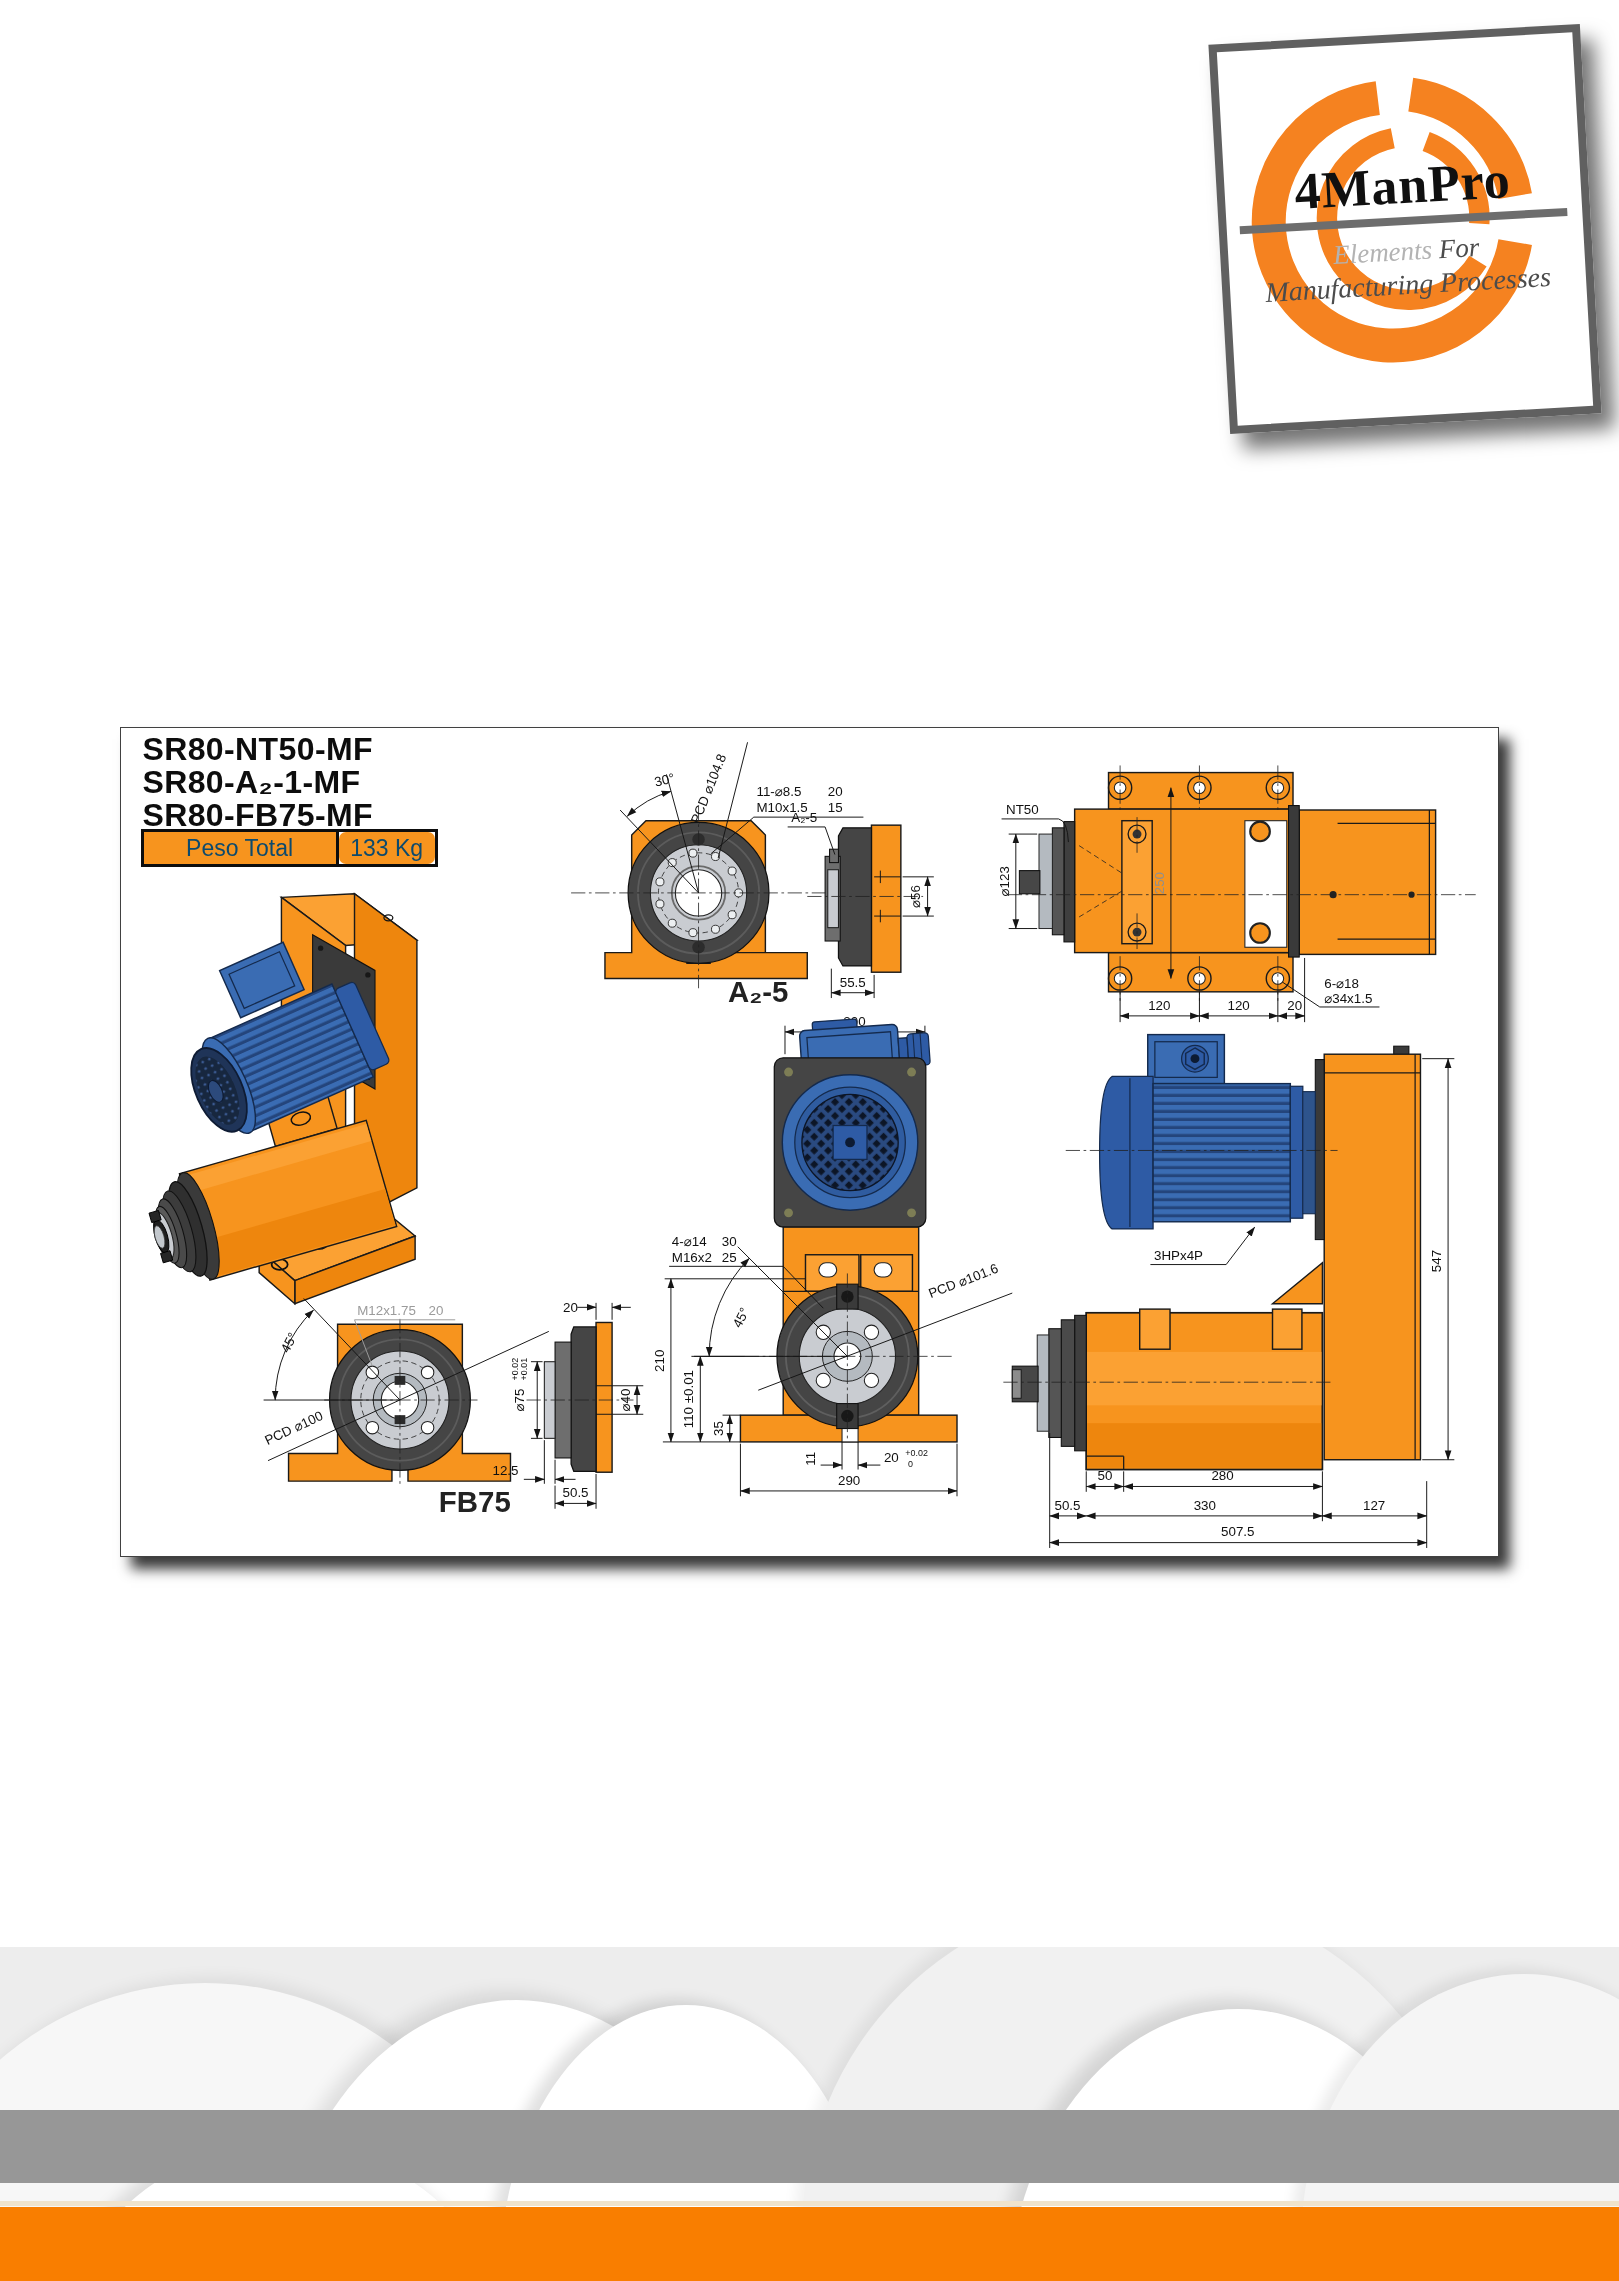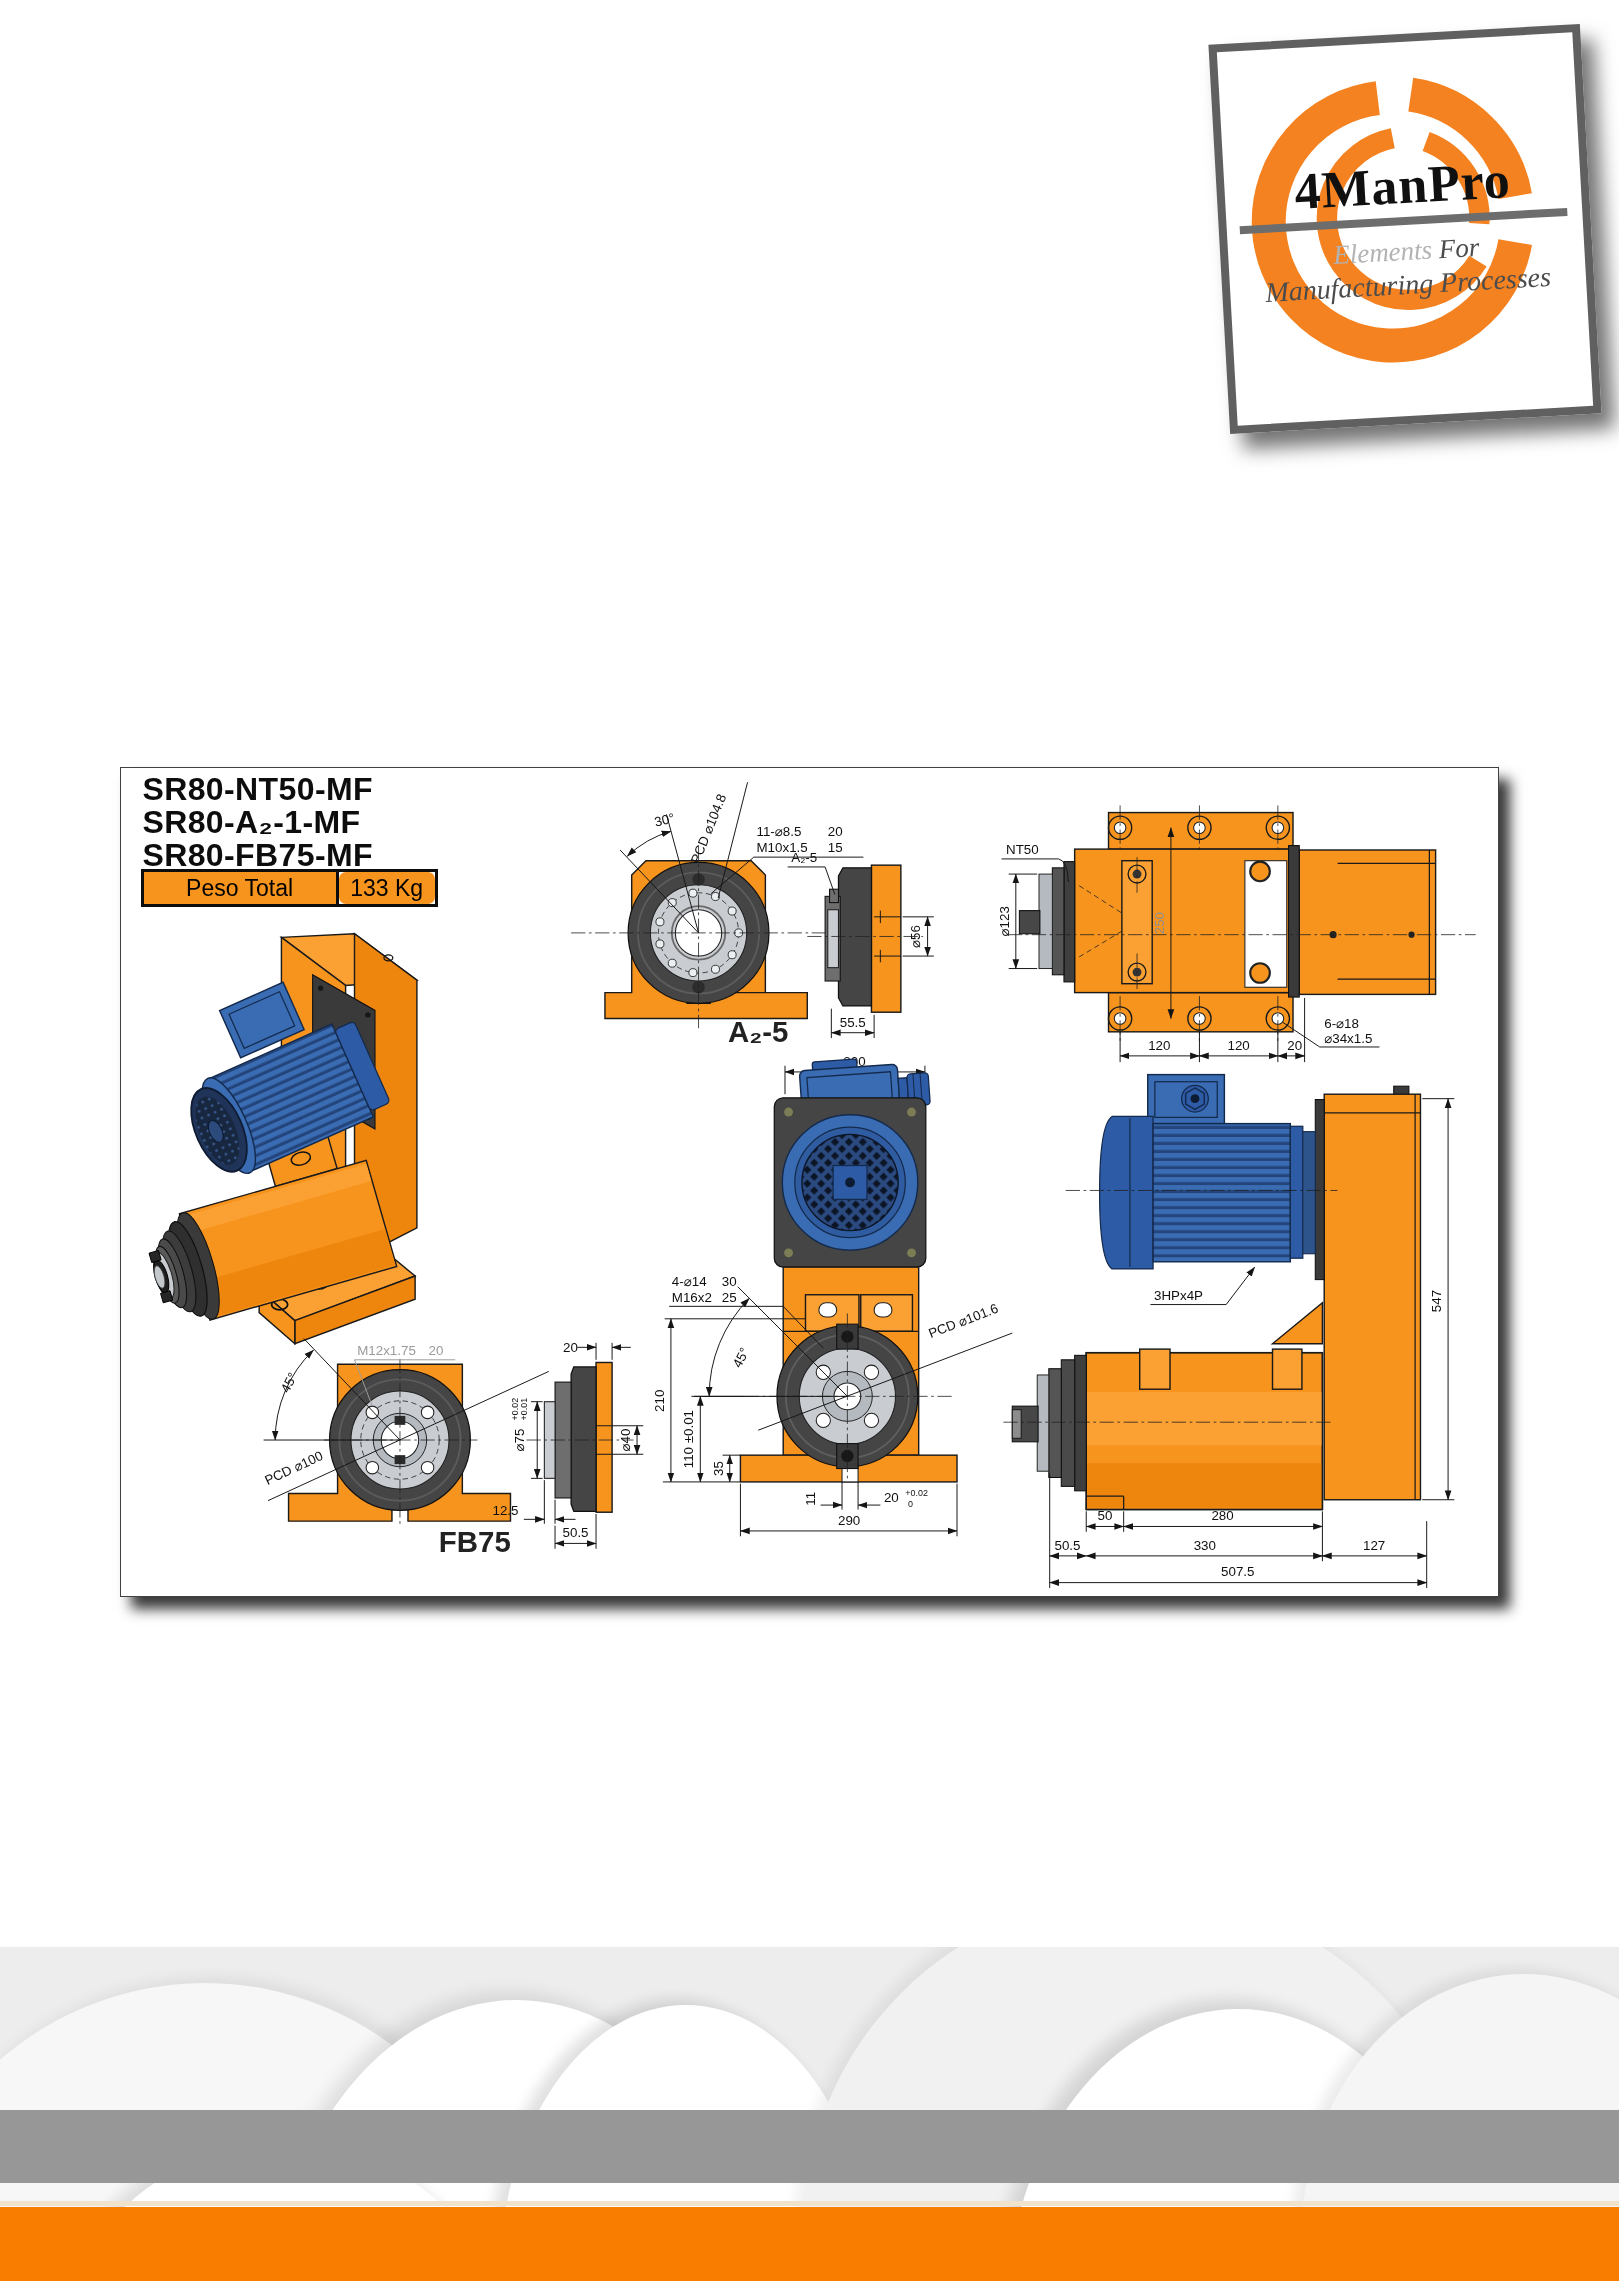--- a/index.html
+++ b/index.html
@@ -17,25 +17,25 @@
   .logo-rule{position:absolute;left:12.5px;top:175px;width:328px;height:8px;background:#6d6d6d;z-index:2;}
   .logo-tag{position:absolute;left:0;top:194px;width:100%;text-align:center;z-index:2;
      font-family:"Liberation Serif",serif;font-style:italic;}
   .logo-tag .l1{font-size:27px;}
   .logo-tag .l1 .lt{color:#b3b3b3;}
   .logo-tag .l1 .dk{color:#4c4c4c;}
   .logo-tag .l2{font-size:28px;color:#4c4c4c;margin-top:1.8px;}
 
   
   .panel{position:absolute;left:120px;top:727px;width:1377px;height:828px;background:#ffffff;
-     border:1.8px solid #414141;box-shadow:10.7px 11.6px 12.5px rgba(0,0,0,0.78);z-index:2;margin-top:40px;}
+     border:1.8px solid #414141;box-shadow:10.7px 11.6px 12.5px rgba(0,0,0,0.78);z-index:2;}
   .titles{position:absolute;left:21.4px;top:5.3px;line-height:33px;font-size:32px;font-weight:bold;
      color:#0d0d0d;letter-spacing:0.4px;}
   .wtable{position:absolute;left:19.6px;top:101px;display:flex;border:3.6px solid #0d0d0d;height:32px;}
-  .wtable .cell{background:#F7941E;color:#000000;font-size:23px;display:flex;align-items:center;
+  .wtable .cell{background:#F7941E;color:#0c4a6e;font-size:23px;display:flex;align-items:center;
      justify-content:center;}
   .wtable .c1{width:192px;border-right:3.6px solid #0d0d0d;}
   .wtable .c2{width:96px;border-radius:7px;}
   .panel > svg.draw{position:absolute;left:0;top:0;}
 
   
   .o{fill:#F7941E;stroke:#1a1a1a;stroke-width:1.6;}
   .ol{fill:#FBA133;stroke:#1a1a1a;stroke-width:1.6;}
   .od{fill:#EE860D;stroke:#1a1a1a;stroke-width:1.6;}
   .dk{fill:#454545;stroke:#111;stroke-width:1.4;}

